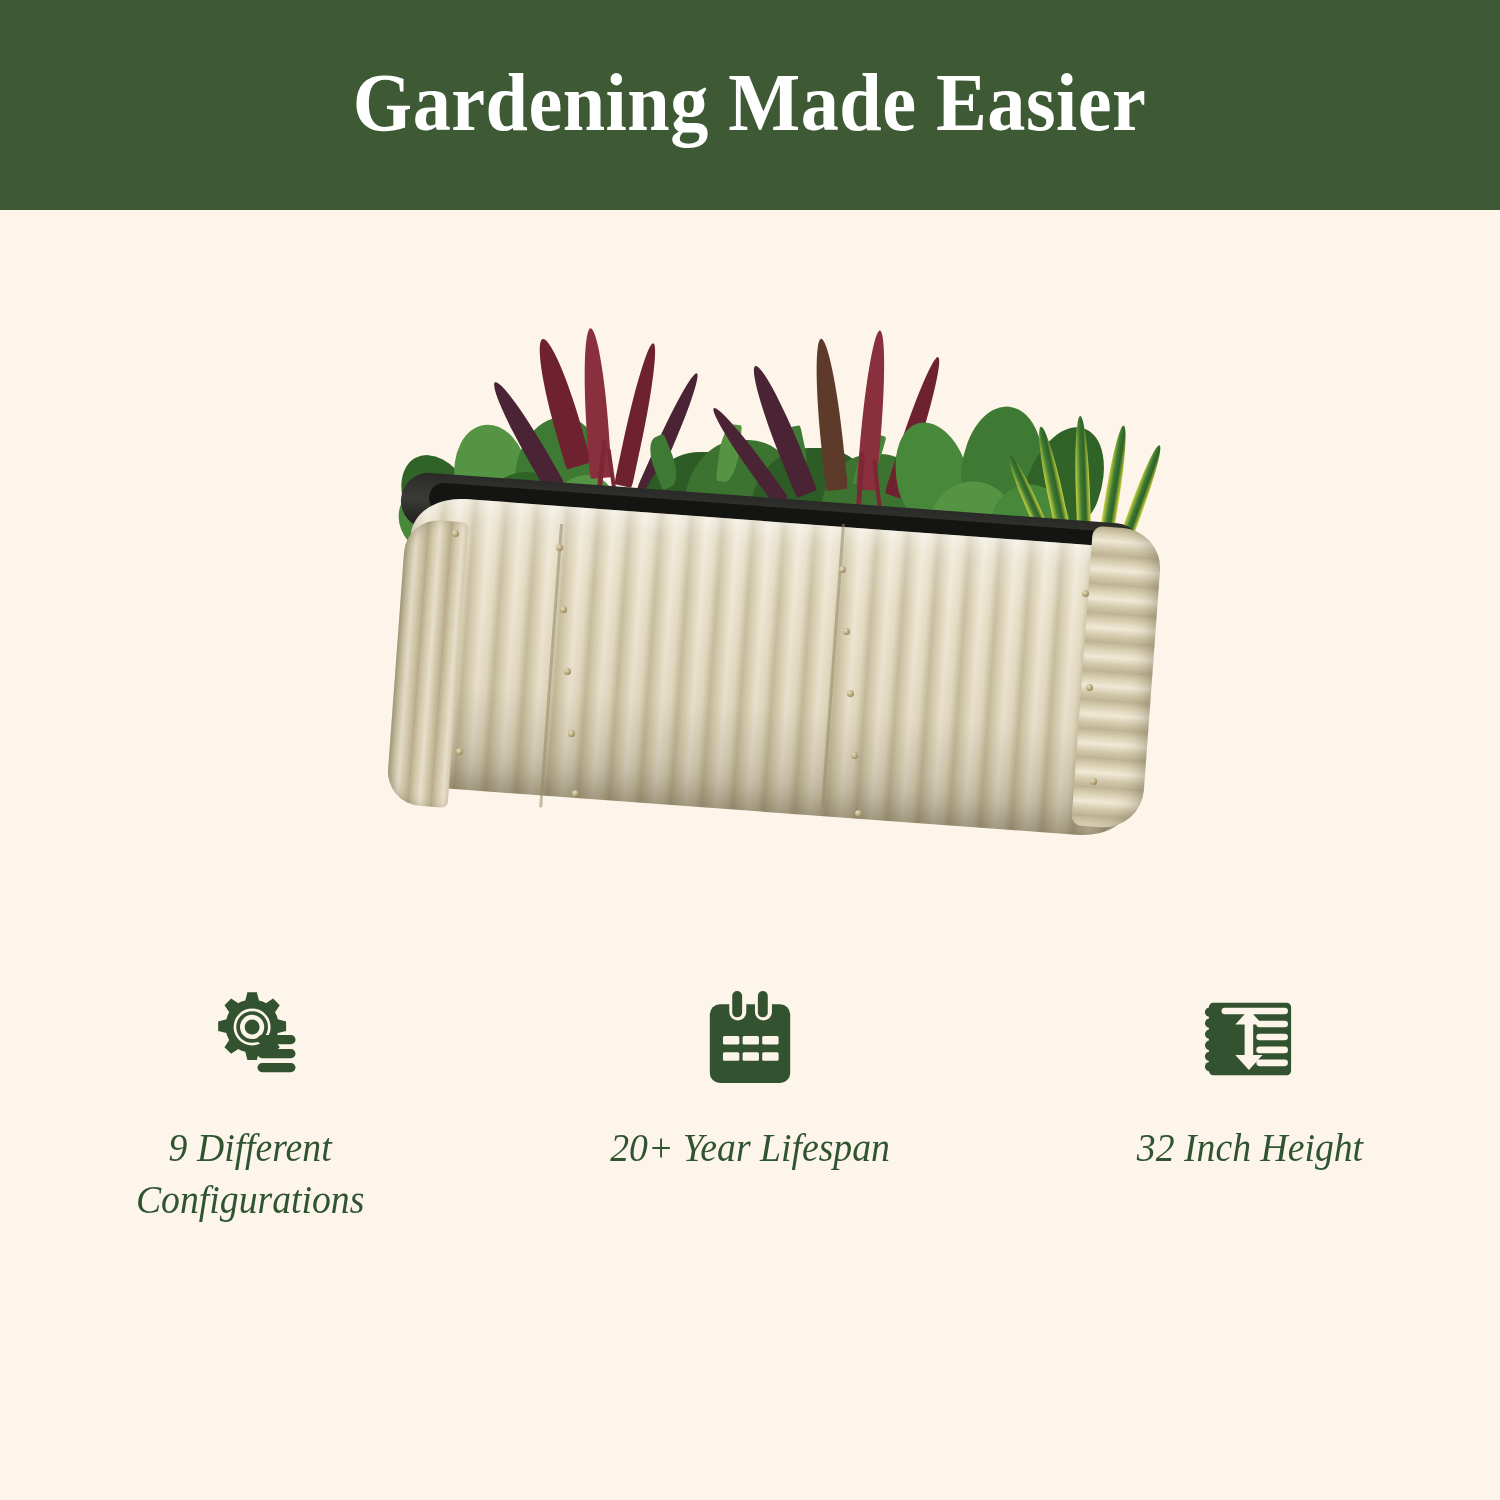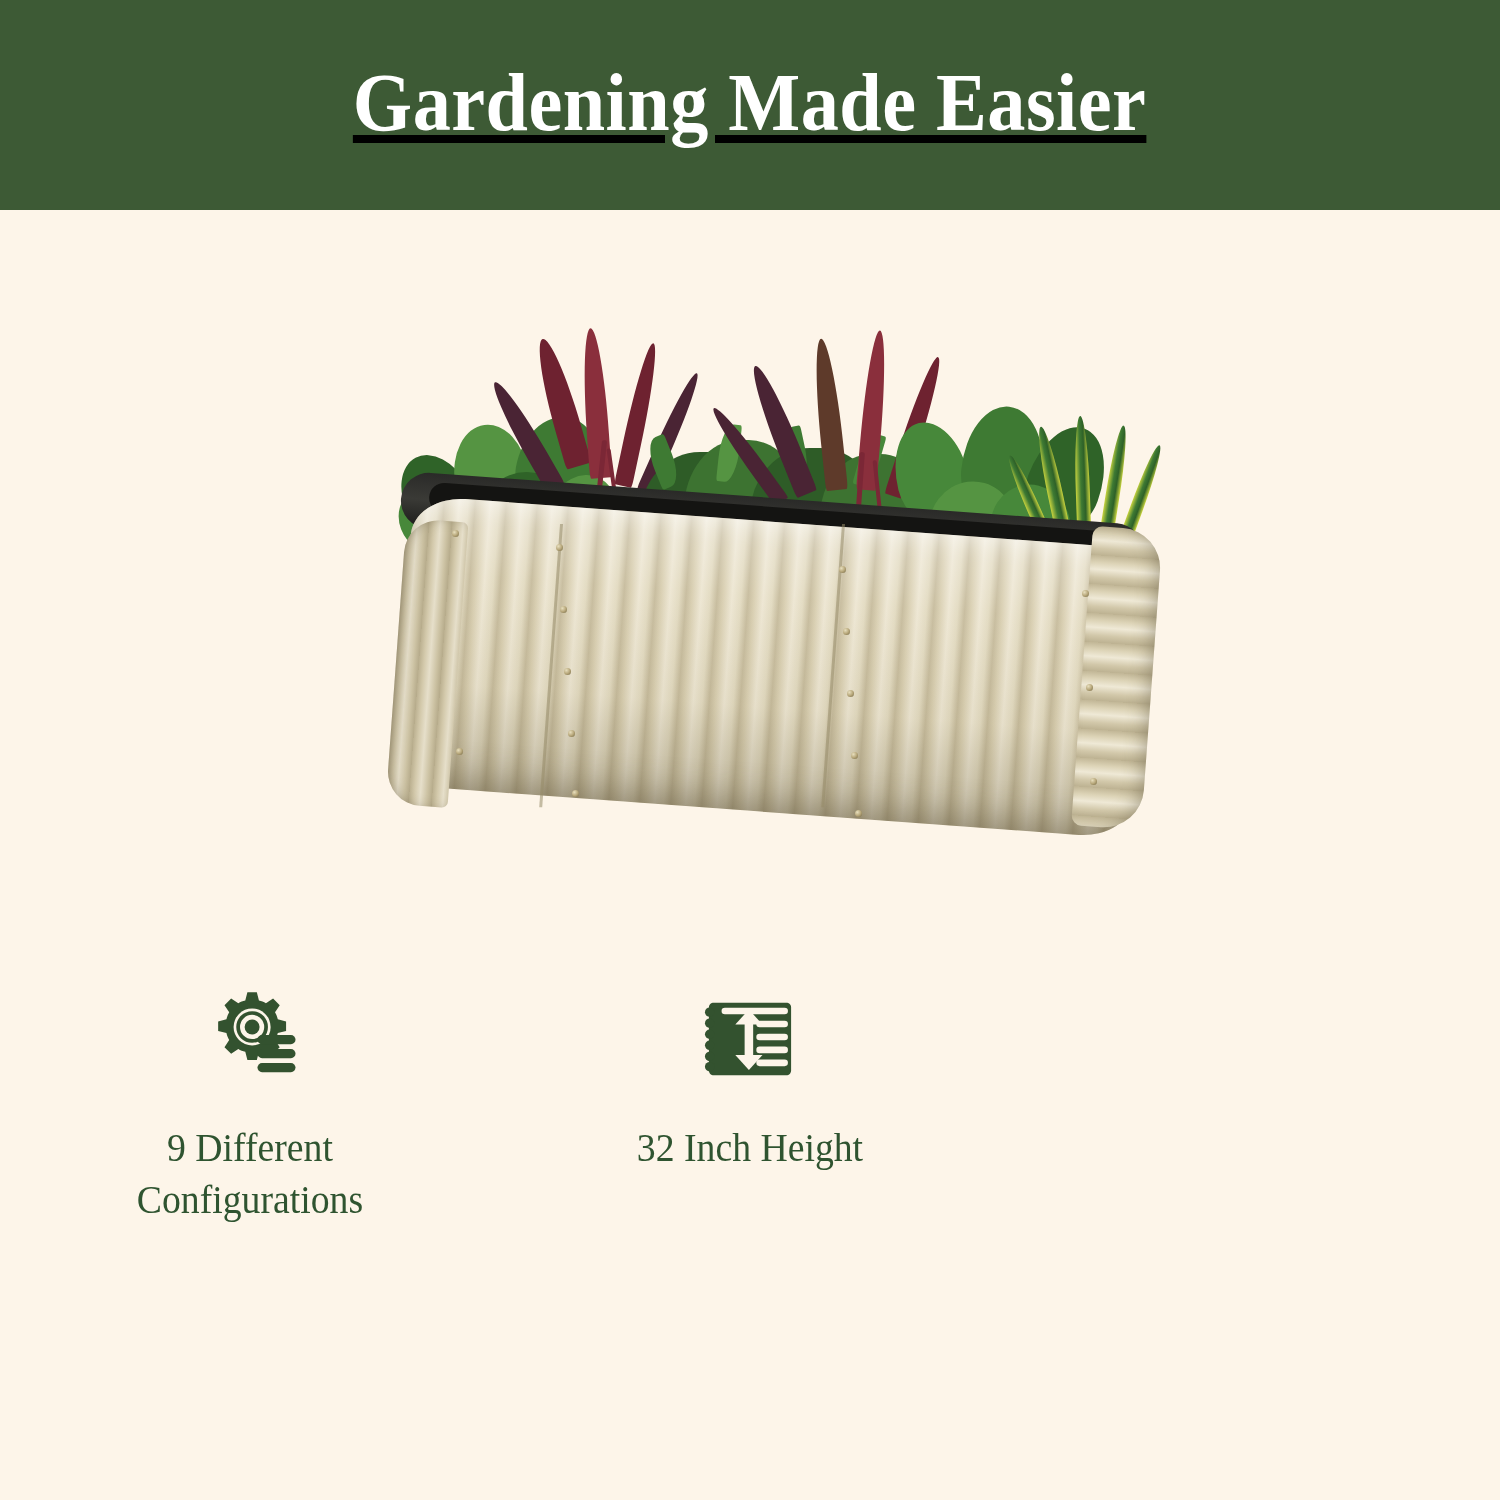--- a/index.html
+++ b/index.html
@@ -20,21 +20,20 @@
     position: absolute;
     left: 0;
     top: 0;
     width: 1500px;
     height: 210px;
     background: #3D5A35;
     display: flex;
     align-items: center;
     justify-content: center;
     box-sizing: border-box;
-    text-decoration: underline;
   }
   .header-title {
     color: #FFFFFF;
     font-family: "Liberation Serif", serif;
     font-size: 82px;
     font-weight: bold;
     letter-spacing: 0.5px;
     transform: scaleX(0.93);
     text-align: center;
     line-height: 1;
@@ -243,20 +242,21 @@
     background: radial-gradient(circle at 34% 32%, #E8DFBE 0%, #B6A679 52%, #6F6340 100%);
   }
 
   
   .features {
     position: absolute;
     left: 0;
     top: 955px;
     width: 1500px;
     height: 545px;
+    font-style: italic;
   }
   .feature-row {
     display: flex;
     width: 1500px;
   }
   .feature-row.row-1 { height: 290px; }
   .feature-row.row-2 { height: 255px; }
   .feature-cell {
     width: 500px;
     display: flex;
@@ -388,20 +388,40 @@
           <circle cx="33.3" cy="24.6" r="4.6" fill="#33522F"></circle>
           <rect x="36.6" y="29.6" width="23.4" height="5.6" rx="2.8"></rect>
           <rect x="36.6" y="38.2" width="23.4" height="5.6" rx="2.8"></rect>
           <rect x="36.6" y="46.8" width="23.4" height="5.6" rx="2.8"></rect>
         </svg>
       </div>
       <div class="feature-label">9 Different
 Configurations</div>
     </div>
 
+    <div class="feature-cell">
+      <div class="feature-icon">
+        <svg width="90" height="102" viewBox="0 0 58 66" fill="#33522F" aria-hidden="true">
+          <rect x="17.5" y="2" width="6.4" height="17" rx="3.2"></rect>
+          <rect x="34.1" y="2" width="6.4" height="17" rx="3.2"></rect>
+          <rect x="3" y="10.5" width="52" height="51" rx="6.5"></rect>
+          <rect x="15.6" y="0" width="11" height="21" rx="5.5" fill="#FDF5E9"></rect>
+          <rect x="32.2" y="0" width="11" height="21" rx="5.5" fill="#FDF5E9"></rect>
+          <rect x="17.5" y="2" width="6.4" height="17" rx="3.2"></rect>
+          <rect x="34.1" y="2" width="6.4" height="17" rx="3.2"></rect>
+          <rect x="11.5" y="31" width="10.6" height="5.6" rx="1" fill="#FDF5E9"></rect>
+          <rect x="24.2" y="31" width="10.6" height="5.6" rx="1" fill="#FDF5E9"></rect>
+          <rect x="36.9" y="31" width="10.6" height="5.6" rx="1" fill="#FDF5E9"></rect>
+          <rect x="11.5" y="41.5" width="10.6" height="5.6" rx="1" fill="#FDF5E9"></rect>
+          <rect x="24.2" y="41.5" width="10.6" height="5.6" rx="1" fill="#FDF5E9"></rect>
+          <rect x="36.9" y="41.5" width="10.6" height="5.6" rx="1" fill="#FDF5E9"></rect>
+        </svg>
+      </div>
+      <div class="feature-label">20+ Year Lifespan</div>
+    </div>
 
     <div class="feature-cell">
       <div class="feature-icon">
         <svg width="98" height="98" viewBox="0 0 62 62" aria-hidden="true">
           <path fill="#33522F" d="M8 8h46c1.7 0 3 1.3 3 3v40c0 1.7-1.3 3-3 3H8c-1.7 0-3-1.3-3-3V11c0-1.7 1.3-3 3-3z"></path>
           <g fill="#FDF5E9">
             <rect x="13" y="11.2" width="42" height="4.2" rx="2.1"></rect>
             <rect x="35" y="19.4" width="20" height="4.2" rx="2.1"></rect>
             <rect x="35" y="27.6" width="20" height="4.2" rx="2.1"></rect>
             <rect x="35" y="35.8" width="20" height="4.2" rx="2.1"></rect>

